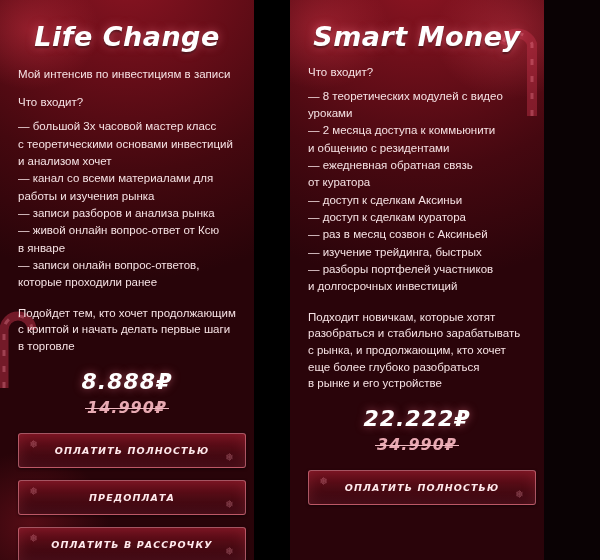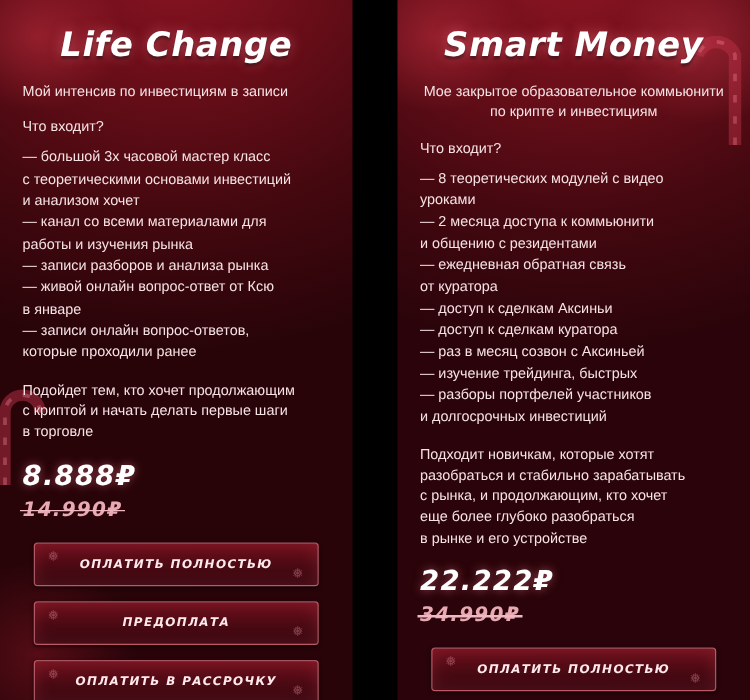--- a/index.html
+++ b/index.html
@@ -8,21 +8,21 @@
     background: #0a0204;
   }
   body {
     width: 600px;
     height: 560px;
     overflow: hidden;
     font-family: "Liberation Sans", sans-serif;
   }
   .screen {
     position: relative;
-    width: 600px;
+    width: 544px;
     height: 560px;
     background: #000000;
     display: flex;
     gap: 6px;
   }
   .card {
     position: relative;
     width: 294px;
     height: 560px;
     overflow: hidden;
@@ -104,21 +104,21 @@
     white-space: pre-wrap;
   }
   .closing {
     font-size: 11.5px;
     line-height: 1.45;
     color: #f6e2e4;
     margin-bottom: 10px;
     white-space: pre-wrap;
   }
   .price-block {
-    text-align: left;
+    text-align: center;
     margin: 14px 0 16px 0;
   }
   .price-new {
     font-family: "DejaVu Sans", sans-serif;
     font-style: italic;
     font-weight: bold;
     font-size: 22px;
     color: #ffffff;
     text-shadow: 0 0 8px rgba(255,130,150,0.5);
     letter-spacing: 1px;
@@ -234,21 +234,20 @@
     <div class="glow tl"></div>
     <div class="cane" style="right:-8px; top:8px;">
       <svg width="56" height="110" viewBox="0 0 56 110">
         <path d="M36 108 L36 36 A16 16 0 0 0 6 36" stroke="#c2324a" stroke-width="10" fill="none" opacity="0.6"></path>
         <path d="M36 108 L36 36 A16 16 0 0 0 6 36" stroke="#f07a8e" stroke-width="3" fill="none" stroke-dasharray="6 11" opacity="0.55"></path>
       </svg>
     </div>
 
     <div class="card-inner">
       <div class="title">Smart Money</div>
-      <div class="subtitle center">Мое закрытое образовательное коммьюнити по крипте и инвестициям</div>
       <div class="section-label">Что входит?</div>
       <div class="bullets">
         <div>— 8 теоретических модулей с видео</div>
         <div>уроками</div>
         <div>— 2 месяца доступа к коммьюнити</div>
         <div>и общению с резидентами</div>
         <div>— ежедневная обратная связь</div>
         <div>от куратора</div>
         <div>— доступ к сделкам Аксиньи</div>
         <div>— доступ к сделкам куратора</div>

